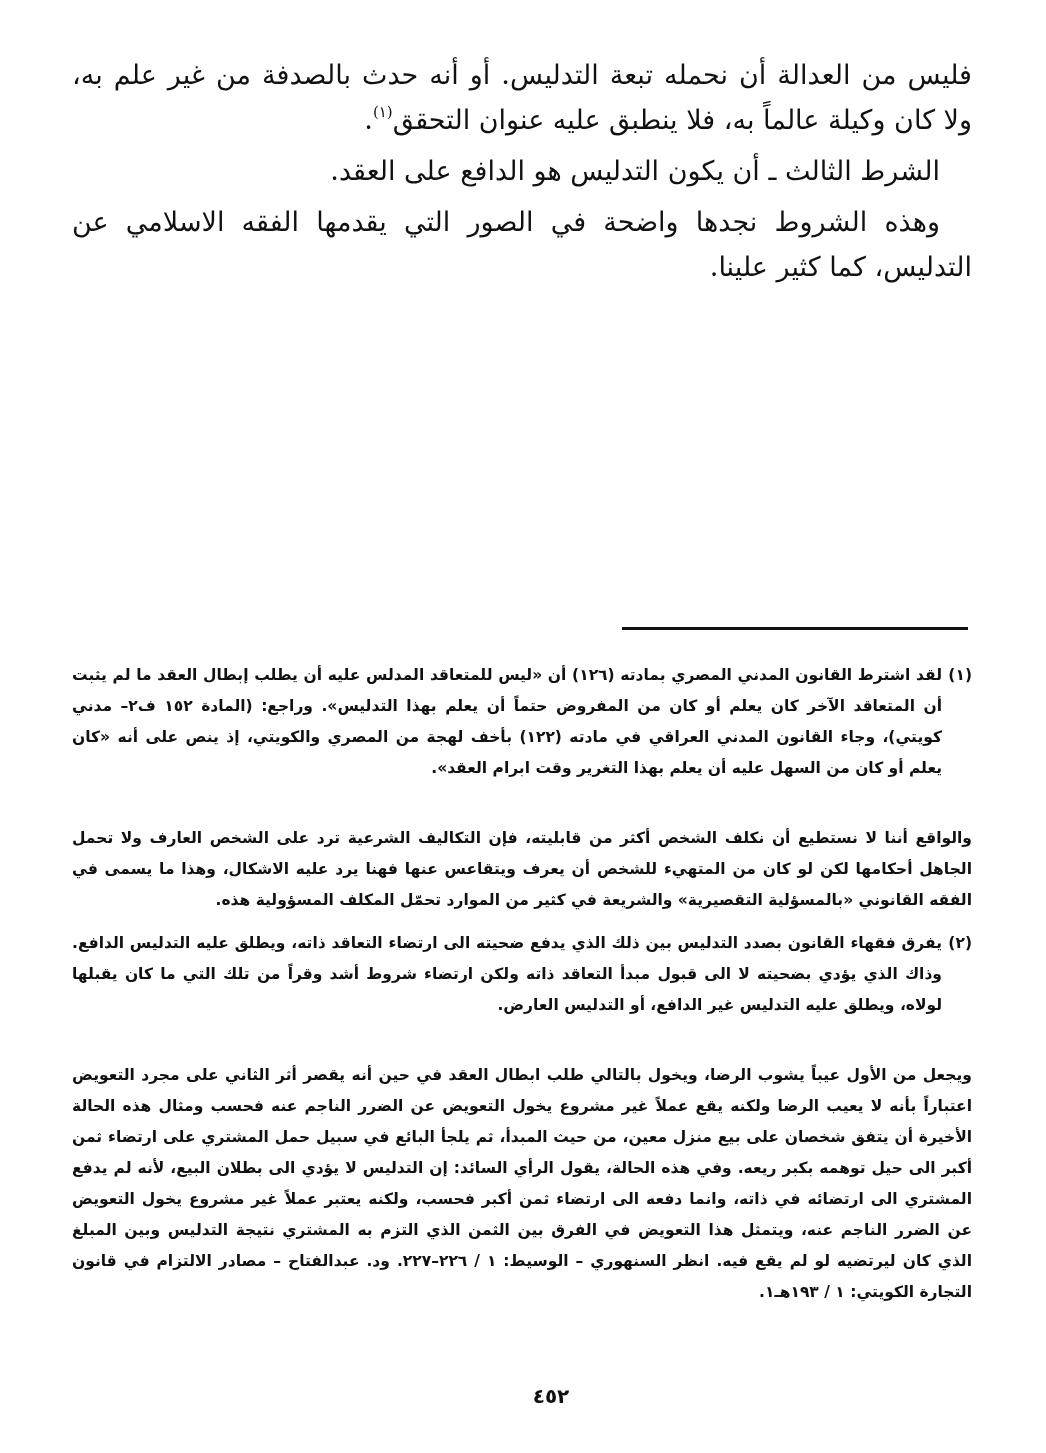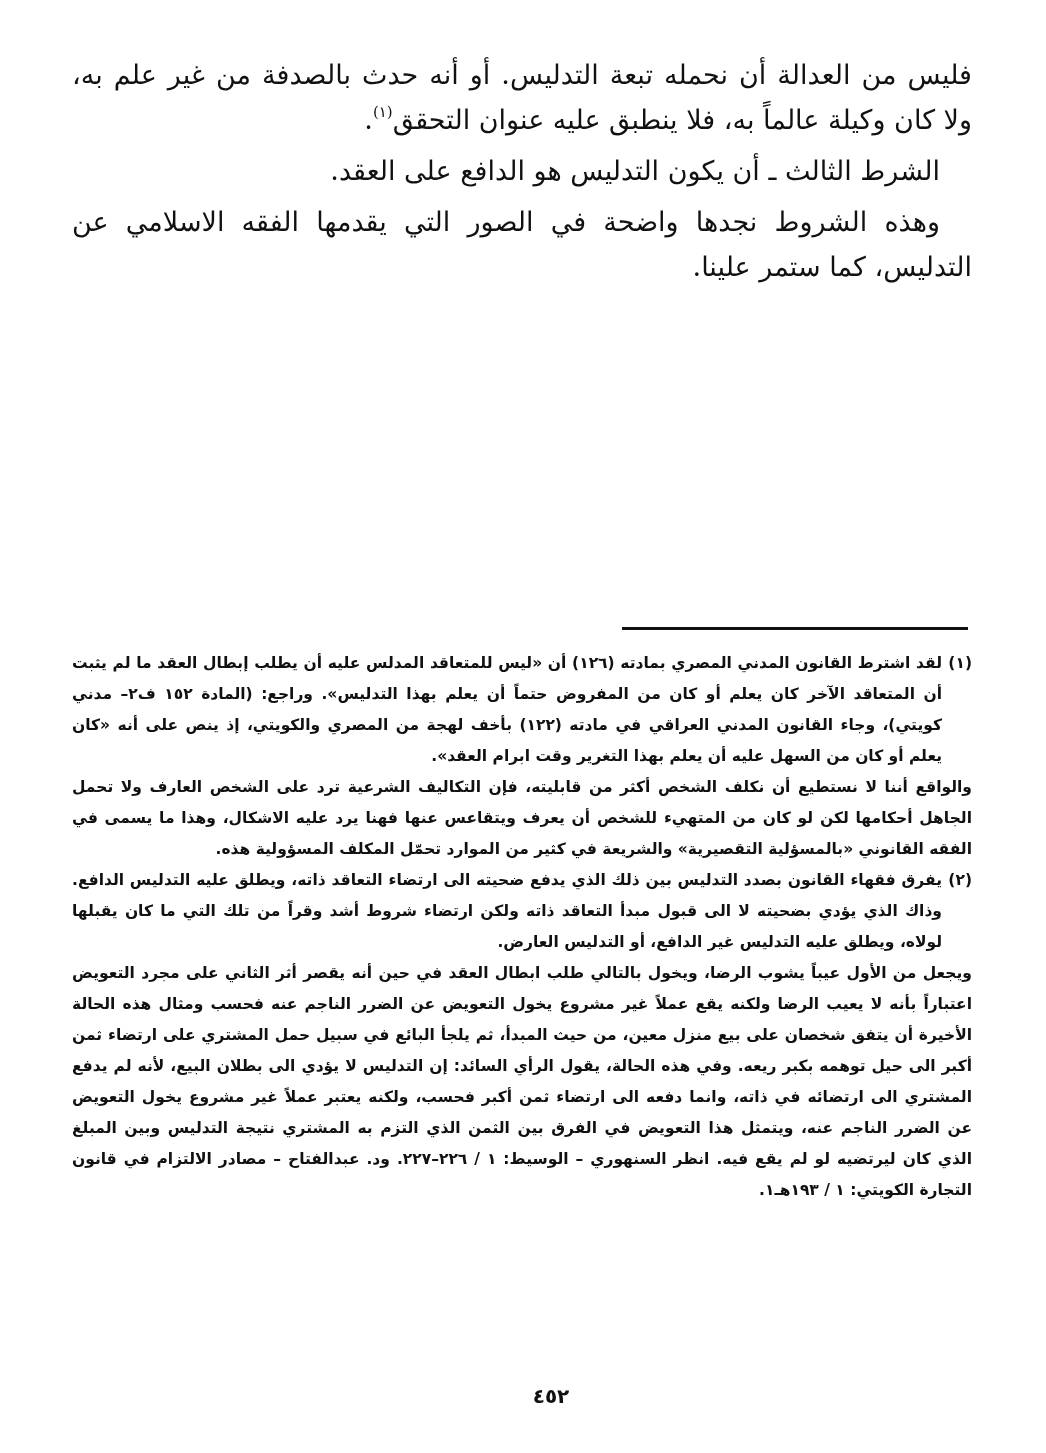--- a/index.html
+++ b/index.html
@@ -62,23 +62,25 @@
       font-size: 15.5px;
       line-height: 31px;
       font-weight: bold;
     }
     .footnotes p {
       margin: 0;
     }
     .footnotes .fn {
       padding-right: 30px;
       text-indent: -30px;
+      margin-top: 12px;
     }
     .footnotes .cont {
       padding-right: 0;
+      margin-top: 39px;
     }
     .footnotes .fn-marker {
       display: inline-block;
       width: 30px;
       text-indent: 0;
     }
     .page-number {
       position: absolute;
       left: 0;
       width: 1046px;
@@ -92,21 +94,21 @@
     }
   </style>
 </head>
 <body>
 
 <div class="page">
 
   <div class="main-text">
     <p><span>فليس من العدالة أن نحمله تبعة التدليس. أو أنه حدث بالصدفة من غير علم به، ولا كان وكيلة عالماً به، فلا ينطبق عليه عنوان التحقق</span><sup class="fnref">(١)</sup><span>.</span></p>
     <p class="indent"><span>الشرط الثالث ـ أن يكون التدليس هو الدافع على العقد.</span></p>
-    <p class="indent"><span>وهذه الشروط نجدها واضحة في الصور التي يقدمها الفقه الاسلامي عن التدليس، كما ستمر علينا.</span></p>
+    <p class="indent"><span>وهذه الشروط نجدها واضحة في الصور التي يقدمها الفقه الاسلامي عن التدليس، كما كثير علينا.</span></p>
   </div>
 
   <div class="fn-separator"></div>
 
   <div class="footnotes">
     <p class="fn"><span class="fn-marker">(١)</span><span>لقد اشترط القانون المدني المصري بمادته (١٢٦) أن «ليس للمتعاقد المدلس عليه أن يطلب إبطال العقد ما لم يثبت أن المتعاقد الآخر كان يعلم أو كان من المفروض حتماً أن يعلم بهذا التدليس». وراجع: (المادة ١٥٢ ف٢– مدني كويتي)، وجاء القانون المدني العراقي في مادته (١٢٢) بأخف لهجة من المصري والكويتي، إذ ينص على أنه «كان يعلم أو كان من السهل عليه أن يعلم بهذا التغرير وقت ابرام العقد».</span></p>
     <p class="cont"><span>والواقع أننا لا نستطيع أن نكلف الشخص أكثر من قابليته، فإن التكاليف الشرعية ترد على الشخص العارف ولا تحمل الجاهل أحكامها لكن لو كان من المتهيء للشخص أن يعرف ويتقاعس عنها فهنا يرد عليه الاشكال، وهذا ما يسمى في الفقه القانوني «بالمسؤلية التقصيرية» والشريعة في كثير من الموارد تحمّل المكلف المسؤولية هذه.</span></p>
     <p class="fn"><span class="fn-marker">(٢)</span><span>يفرق فقهاء القانون بصدد التدليس بين ذلك الذي يدفع ضحيته الى ارتضاء التعاقد ذاته، ويطلق عليه التدليس الدافع. وذاك الذي يؤدي بضحيته لا الى قبول مبدأ التعاقد ذاته ولكن ارتضاء شروط أشد وقراً من تلك التي ما كان يقبلها لولاه، ويطلق عليه التدليس غير الدافع، أو التدليس العارض.</span></p>
     <p class="cont"><span>ويجعل من الأول عيباً يشوب الرضا، ويخول بالتالي طلب ابطال العقد في حين أنه يقصر أثر الثاني على مجرد التعويض اعتباراً بأنه لا يعيب الرضا ولكنه يقع عملاً غير مشروع يخول التعويض عن الضرر الناجم عنه فحسب ومثال هذه الحالة الأخيرة أن يتفق شخصان على بيع منزل معين، من حيث المبدأ، ثم يلجأ البائع في سبيل حمل المشتري على ارتضاء ثمن أكبر الى حيل توهمه بكبر ريعه. وفي هذه الحالة، يقول الرأي السائد: إن التدليس لا يؤدي الى بطلان البيع، لأنه لم يدفع المشتري الى ارتضائه في ذاته، وانما دفعه الى ارتضاء ثمن أكبر فحسب، ولكنه يعتبر عملاً غير مشروع يخول التعويض عن الضرر الناجم عنه، ويتمثل هذا التعويض في الفرق بين الثمن الذي التزم به المشتري نتيجة التدليس وبين المبلغ الذي كان ليرتضيه لو لم يقع فيه. انظر السنهوري – الوسيط: ١ / ٢٢٦–٢٢٧. ود. عبدالفتاح – مصادر الالتزام في قانون التجارة الكويتي: ١ / ١٩٣هـ١.</span></p>
   </div>

